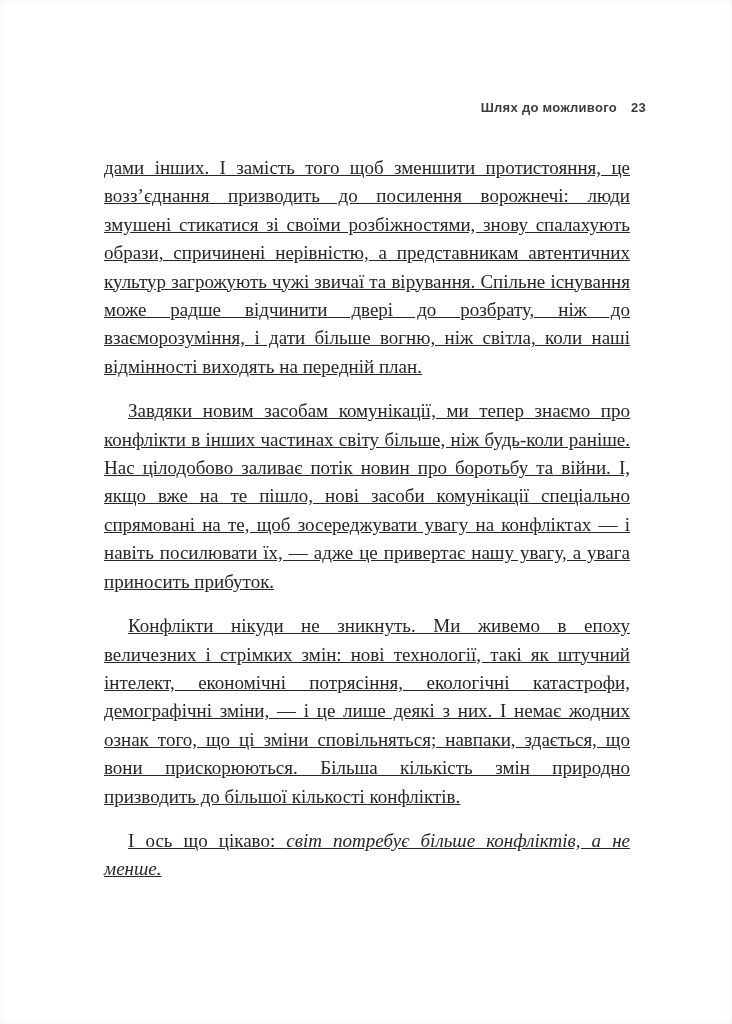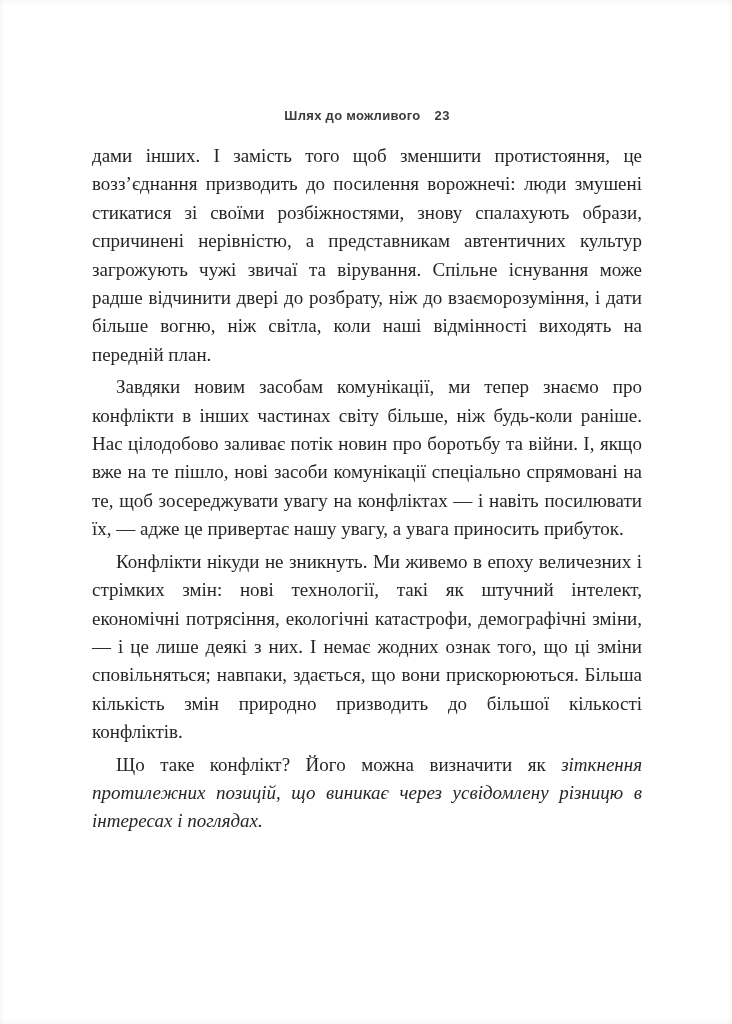--- a/index.html
+++ b/index.html
@@ -15,60 +15,60 @@
     background: #ffffff;
     box-sizing: border-box;
     box-shadow: inset 0 0 6px rgba(0,0,0,0.06);
     overflow: hidden;
   }
   .running-head {
     position: absolute;
     top: 100px;
     left: 88px;
     width: 558px;
-    text-align: center;
+    text-align: right;
     font-family: "Liberation Sans", sans-serif;
     font-weight: 700;
     font-size: 13px;
     letter-spacing: 0.3px;
     color: #3b3b3b;
-    margin-top: 8px;
   }
   .running-head .pagenum {
     margin-left: 14px;
   }
   .body-text {
     position: absolute;
     top: 138px;
     left: 88px;
     width: 558px;
     color: #262626;
     font-size: 19px;
     line-height: 28.4px;
     text-align: justify;
   }
   .para {
-    margin: 4px;
+    margin: 16px;
     text-indent: 0;
     hyphens: auto;
+    text-decoration: underline;
     -webkit-hyphens: auto;
   }
   .para.indent {
     text-indent: 24px;
   }
   .em {
     font-style: italic;
   }
 </style>
 </head>
 <body>
 
 <div class="page">
   <header class="running-head">
     <span>Шлях до можливого</span><span class="pagenum">23</span>
   </header>
   <main class="body-text" id="body-text">
       <p class="para" lang="uk"><span>дами інших. І замість того щоб зменшити протистояння, це возз’єднання призводить до посилення ворожнечі: люди змушені стикатися зі своїми розбіжностями, знову спалахують образи, спричинені нерівністю, а представникам автентичних культур загрожують чужі звичаї та вірування. Спільне існування може радше відчинити двері до розбрату, ніж до взаєморозуміння, і дати більше вогню, ніж світла, коли наші відмінності виходять на передній план.</span></p>
       <p class="para indent" lang="uk"><span>Завдяки новим засобам комунікації, ми тепер знаємо про конфлікти в інших частинах світу більше, ніж будь-коли раніше. Нас цілодобово заливає потік новин про боротьбу та війни. І, якщо вже на те пішло, нові засоби комунікації спеціально спрямовані на те, щоб зосереджувати увагу на конфліктах — і навіть посилювати їх, — адже це привертає нашу увагу, а увага приносить прибуток.</span></p>
       <p class="para indent" lang="uk"><span>Конфлікти нікуди не зникнуть. Ми живемо в епоху величезних і стрімких змін: нові технології, такі як штучний інтелект, економічні потрясіння, екологічні катастрофи, демографічні зміни, — і це лише деякі з них. І немає жодних ознак того, що ці зміни сповільняться; навпаки, здається, що вони прискорюються. Більша кількість змін природно призводить до більшої кількості конфліктів.</span></p>
-      <p class="para indent" lang="uk"><span>Що таке конфлікт? Його можна визначити як </span><span class="em">зіткнення протилежних позицій, що виникає через усвідомлену різницю в інтересах і поглядах.</span></p>
+      <p class="para indent" lang="uk"><span>І ось що цікаво: </span><span class="em">світ потребує більше конфліктів, а не менше.</span></p>
     </main>
 </div>
 
 </body></html>

